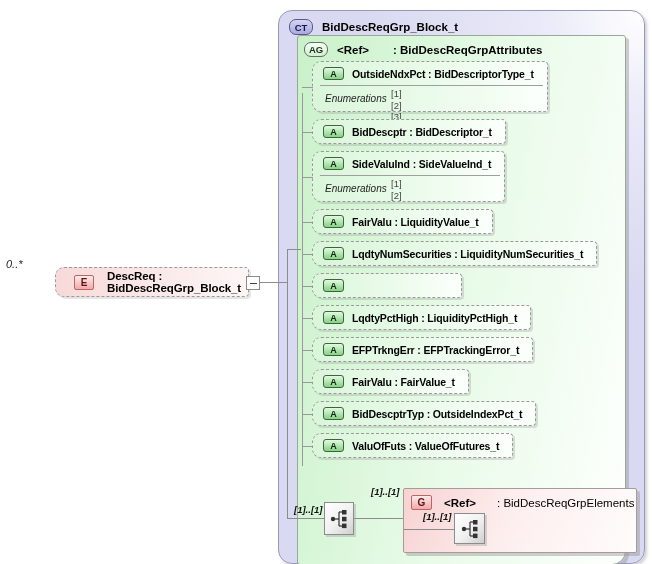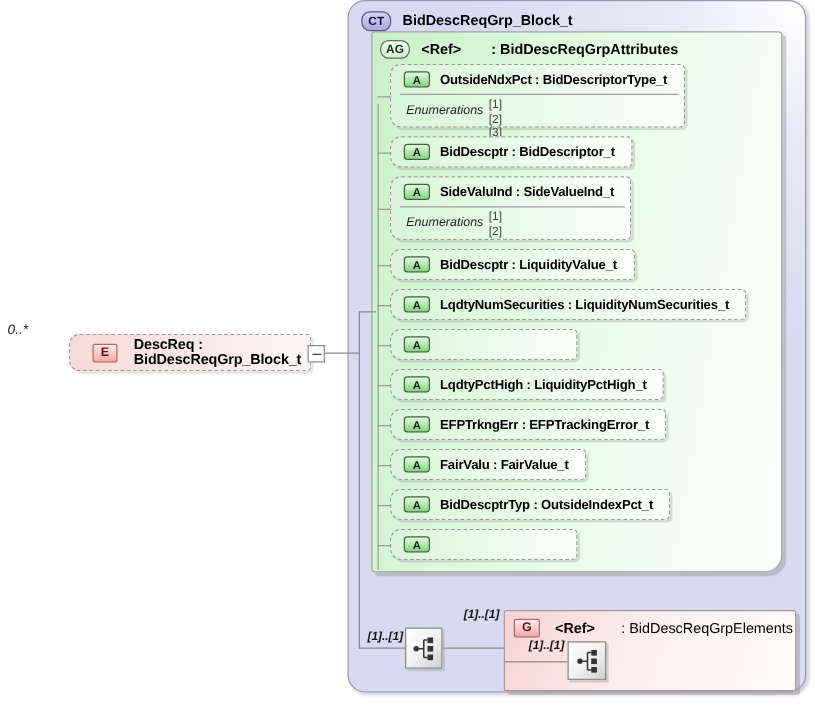--- a/index.html
+++ b/index.html
@@ -34,30 +34,30 @@
     display:flex;align-items:center;gap:13px;padding-left:18px;
   }
   .element-title{font-weight:bold;font-size:11.5px;letter-spacing:-0.1px;}
   .toggle{
     position:absolute;left:246px;top:276px;width:14px;height:14px;box-sizing:border-box;
     border:1px solid #8c8c8c;background:#fff;display:flex;align-items:center;justify-content:center;
   }
   .toggle-glyph{width:7px;height:1px;background:#444;}
   
   .ct-box{
-    position:absolute;left:278px;top:0;width:367px;height:554px;box-sizing:border-box;
+    position:absolute;left:278px;top:10px;width:367px;height:554px;box-sizing:border-box;
     border:1px solid #9898bb;border-radius:14px;
     background:radial-gradient(circle at 100% 0%,#ffffff 0%,#e9e9f8 16%,#d9d9f1 42%);
     box-shadow:2px 2px 3px rgba(160,160,175,.5);
   }
   .ct-header{position:absolute;left:10px;top:8px;display:flex;align-items:center;gap:9px;}
   .ct-title{font-weight:bold;font-size:11.5px;}
   
   .ag-box{
-    position:absolute;left:18px;top:24px;width:329px;height:433px;box-sizing:border-box;
+    position:absolute;left:18px;top:24px;width:329px;height:530px;box-sizing:border-box;
     border:1px solid #9aa89a;border-radius:3px 3px 14px 3px;
     background:linear-gradient(100deg,#c9f1c9 0%,#eafbea 55%,#fdfffd 100%);
     box-shadow:3px 3px 0 rgba(150,150,150,.45);
   }
   .ag-header{position:absolute;left:6px;top:6px;display:flex;align-items:center;}
   .ag-ref{font-weight:bold;font-size:11.5px;display:inline-block;width:56px;margin-left:9px;}
   .ag-name{font-weight:bold;font-size:11.5px;}
   .attrs{position:absolute;left:14px;top:25px;display:flex;flex-direction:column;gap:7px;
          align-items:flex-start;}
   .attr-tree-vline{position:absolute;left:4px;top:57px;height:373px;width:1px;background:#999;}
@@ -160,21 +160,21 @@
         <div class="enum-vals">
                   <div>[1]</div>
                   <div>[2]</div>
                 </div>
       </div>
     </div>
   </div>
           <div class="attr-box">
     <div class="attr-title-row">
       <span class="badge a-badge">A</span>
-      <span class="attr-label">BidDescptr : LiquidityValue_t</span>
+      <span class="attr-label">FairValu : LiquidityValue_t</span>
     </div>
 
   </div>
           <div class="attr-box">
     <div class="attr-title-row">
       <span class="badge a-badge">A</span>
       <span class="attr-label">LqdtyNumSecurities : LiquidityNumSecurities_t</span>
     </div>
 
   </div>
@@ -208,20 +208,21 @@
           <div class="attr-box">
     <div class="attr-title-row">
       <span class="badge a-badge">A</span>
       <span class="attr-label">BidDescptrTyp : OutsideIndexPct_t</span>
     </div>
 
   </div>
           <div class="attr-box">
     <div class="attr-title-row">
       <span class="badge a-badge">A</span>
+      <span class="attr-label">ValuOfFuts : ValueOfFutures_t</span>
     </div>
 
   </div>
         </div>
     </div>
   </div>
 
   <div class="hline" style="left:260px;top:282px;width:27px;"></div>
   <div class="vline" style="left:287px;top:249px;height:270px;"></div>
   <div class="hline" style="left:287px;top:249px;width:14px;"></div>

